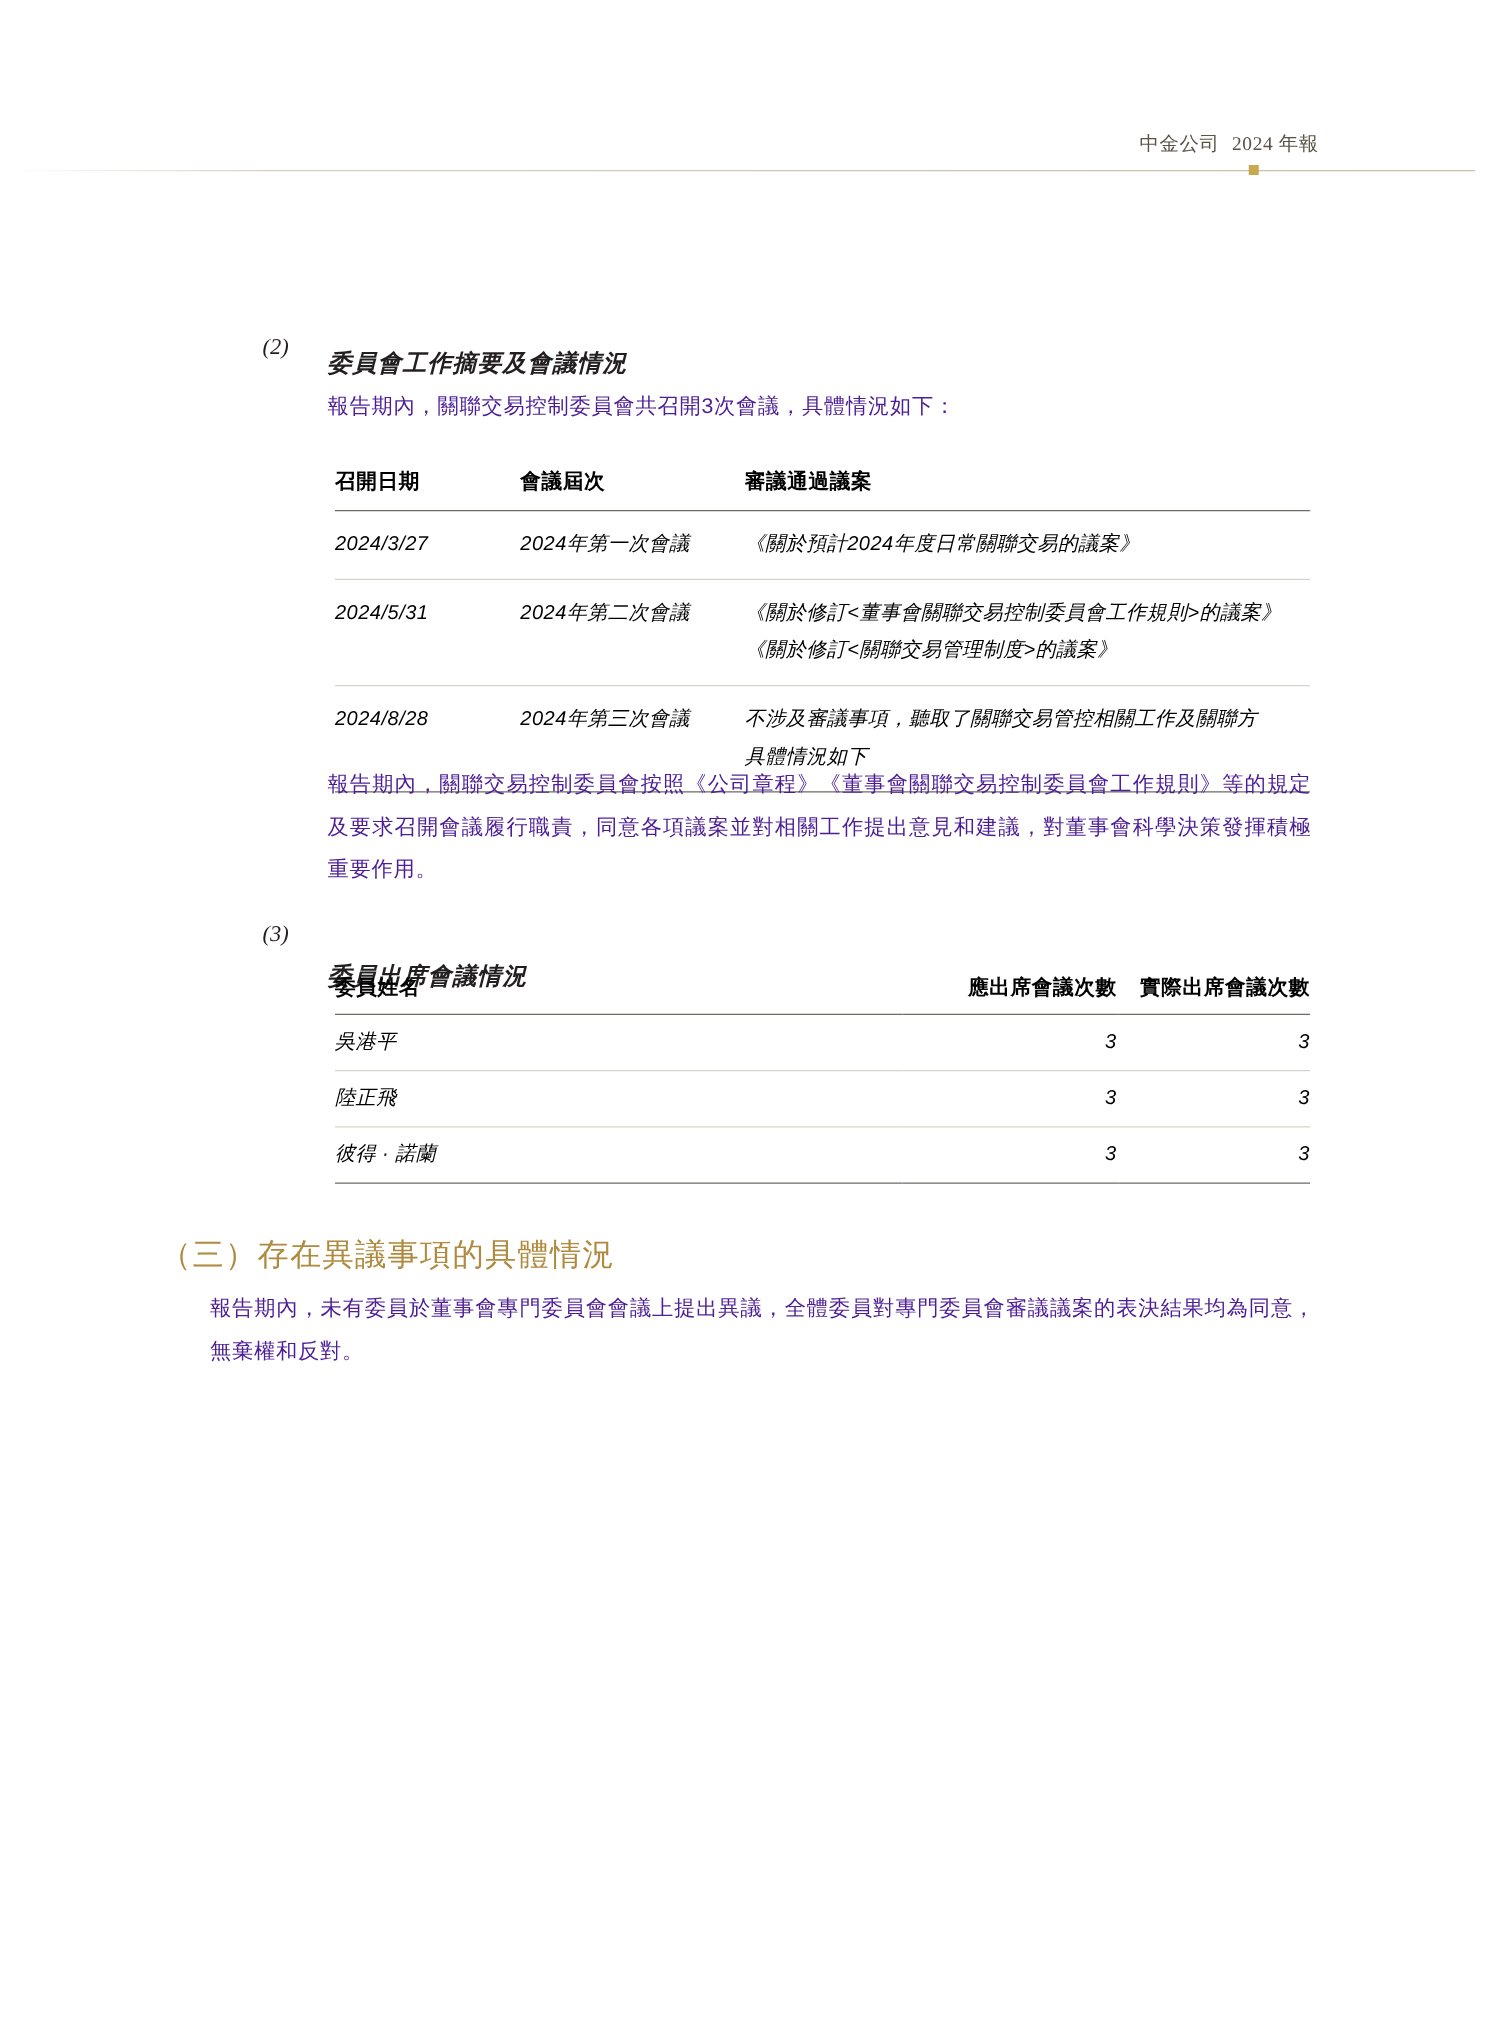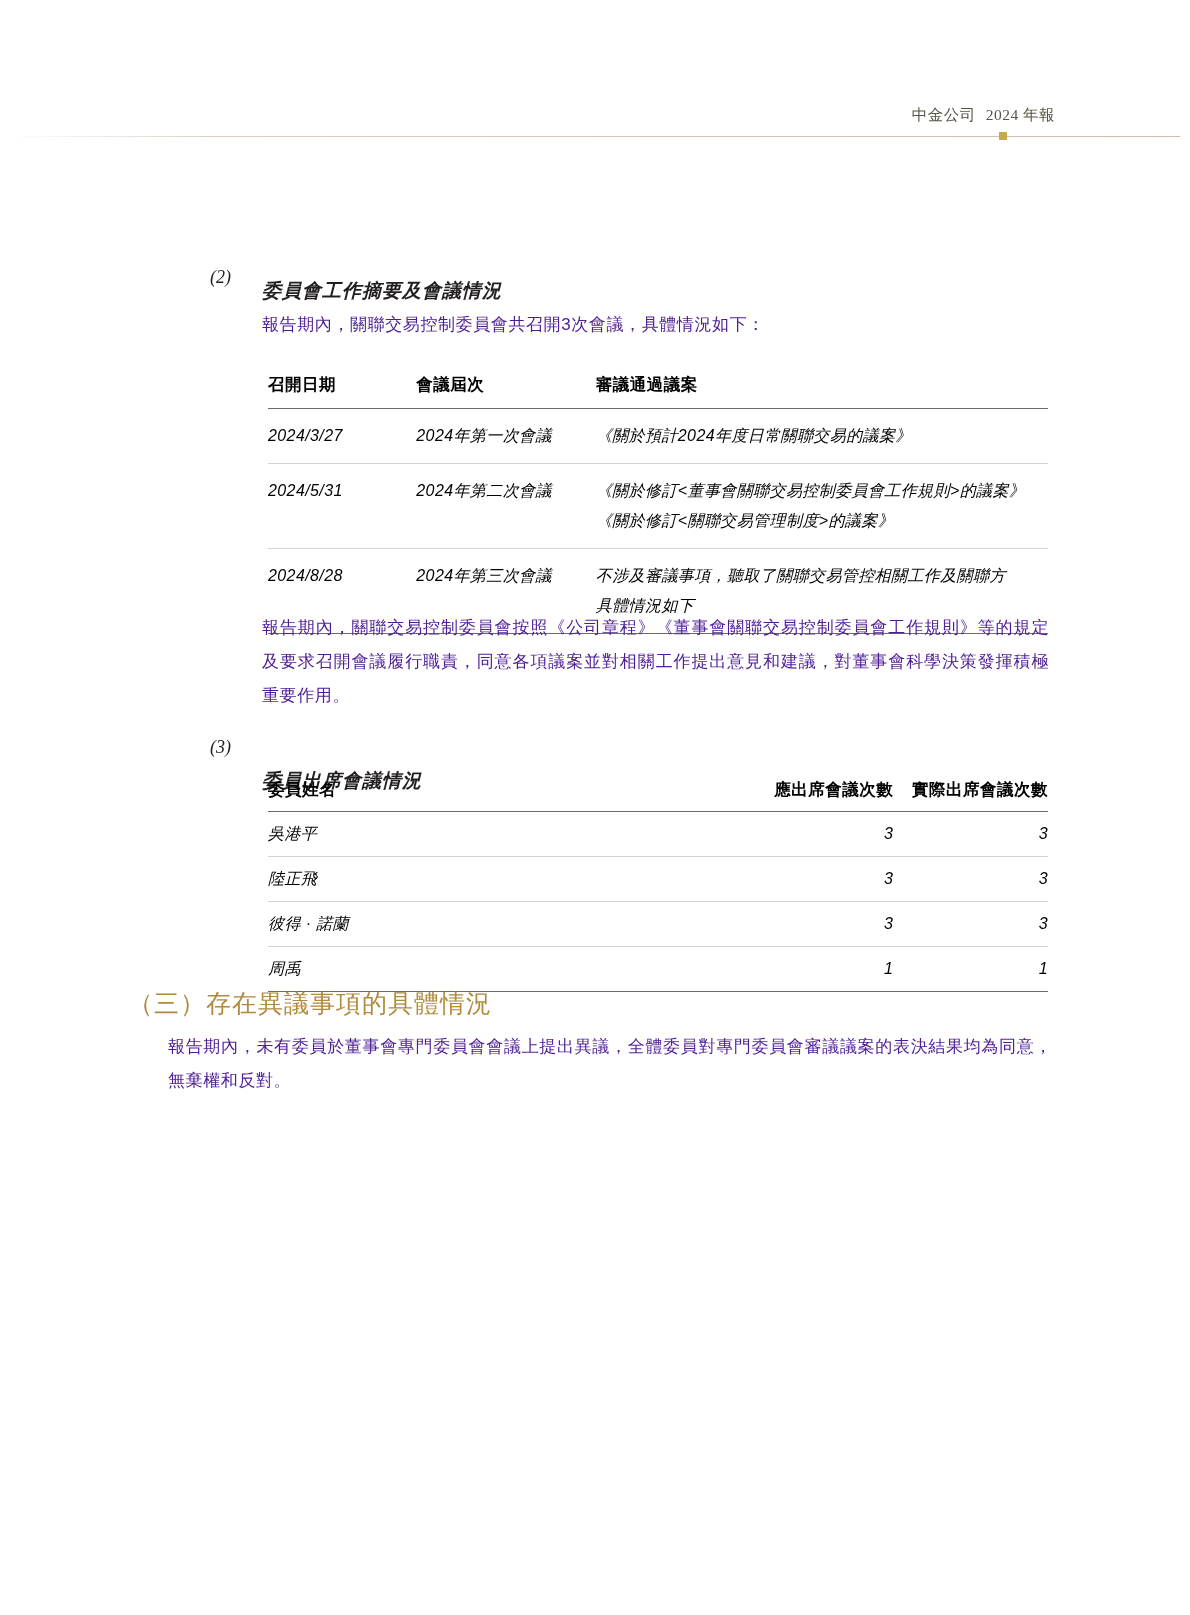--- a/index.html
+++ b/index.html
@@ -222,24 +222,19 @@
       <tr>
         <td class="c-name">陸正飛</td>
         <td class="c-due">3</td>
         <td class="c-act">3</td>
       </tr>
       <tr>
         <td class="c-name">彼得 · 諾蘭</td>
         <td class="c-due">3</td>
         <td class="c-act">3</td>
       </tr>
-      <tr>
-        <td class="c-name">周禹</td>
-        <td class="c-due">1</td>
-        <td class="c-act">1</td>
-      </tr>
     </tbody>
   </table>
 
   <div class="sub-head" style="left:128px; top:987px;">（三）存在異議事項的具體情況</div>
   <div class="para" style="left:168px; top:1030px; width:884px;">報告期內，未有委員於董事會專門委員會會議上提出異議，全體委員對專門委員會審議議案的表決結果均為同意，無棄權和反對。</div>
 
 </div>
 
 </body></html>

